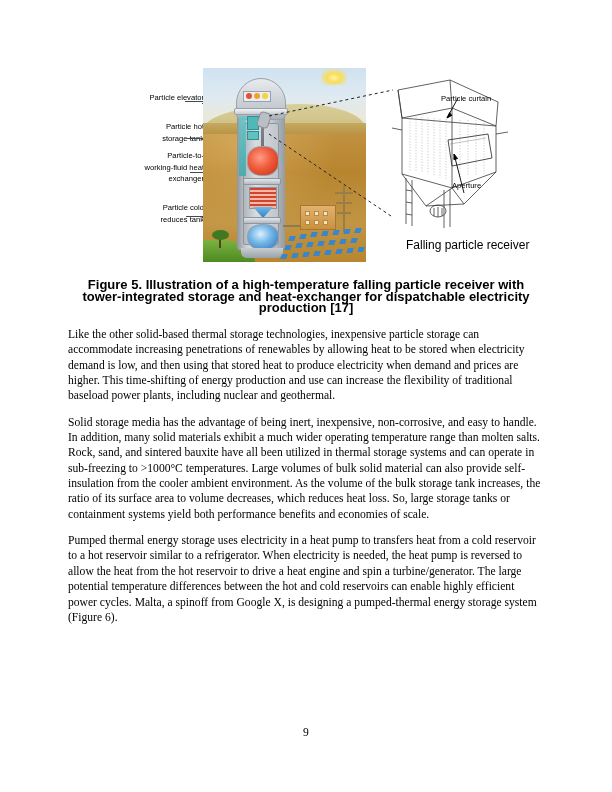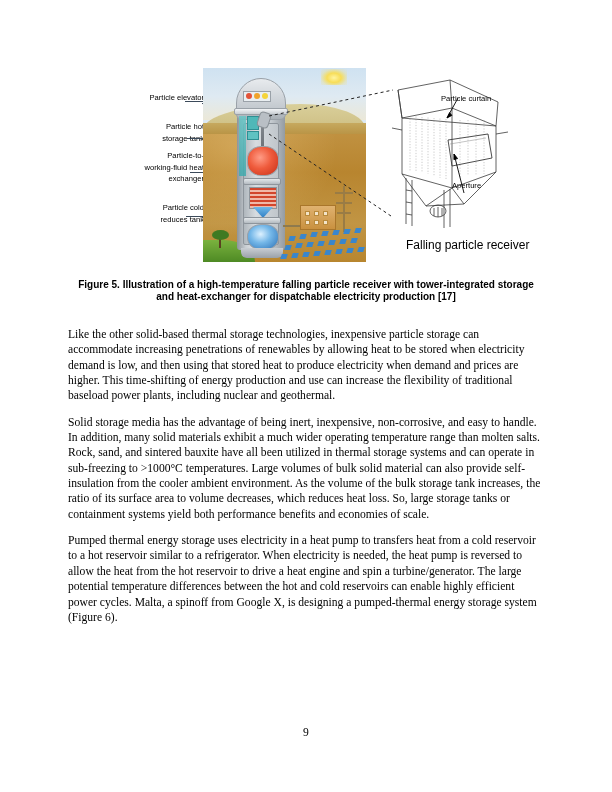--- a/index.html
+++ b/index.html
@@ -233,21 +233,21 @@
   #label-aperture { left: 452px; top: 181px; text-align: center; }
   #label-falling-receiver { left: 406px; top: 238px; font-size: 12px; }
 
   
   #figure-caption {
     position: absolute;
     left: 68px; top: 279px; width: 476px;
     text-align: center;
     font-family: "Liberation Sans", sans-serif;
     font-weight: bold;
-    font-size: 10px;
+    font-size: 13px;
     line-height: 11.5px;
     color: #000;
   }
 
   
   #body-text {
     position: absolute;
     left: 68px; top: 327px; width: 476px;
     font-family: "Liberation Serif", serif;
     font-size: 11.6px;

